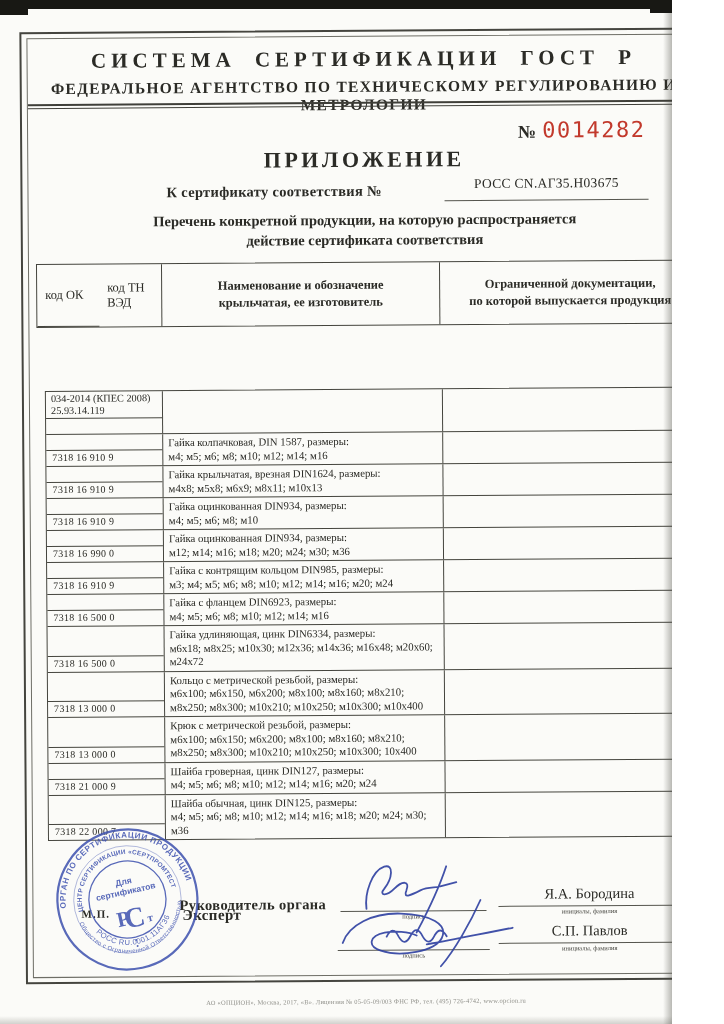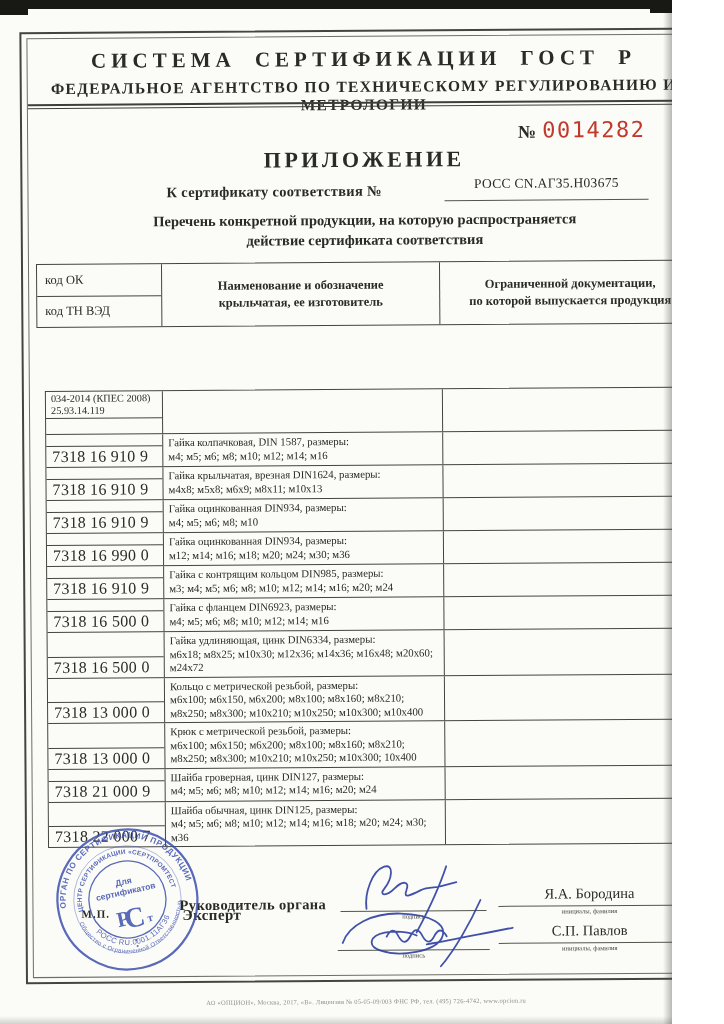--- a/index.html
+++ b/index.html
@@ -42,33 +42,33 @@
 
   .cert-label{left:168px;top:183px;font-size:14.5px;font-weight:700;letter-spacing:0.3px;}
   .cert-number{left:446px;top:177px;width:204px;text-align:center;font-size:13.5px;letter-spacing:0.3px;}
   .cert-underline{left:446px;top:201px;width:204px;border-top:1px solid #55554e;}
 
   .subtitle1{left:30px;top:212px;width:672px;text-align:center;font-size:14.5px;font-weight:700;}
   .subtitle2{left:30px;top:232px;width:672px;text-align:center;font-size:14.5px;font-weight:700;}
 
   
   .head-table{left:37px;top:262px;width:663px;display:grid;grid-template-columns:125px 278px 260px;border:1px solid var(--line);}
-  .head-table .c1{display:flex;flex-direction:column;border-right:1px solid var(--line);}
+  .head-table .c1{display:flex;flex-direction:row;border-right:1px solid var(--line);}
   .head-table .c1 > div{flex:1;display:flex;align-items:center;padding-left:8px;font-size:12.5px;}
   .head-table .c1 > div:first-child{border-bottom:1px solid var(--line);}
   .head-table .c2,.head-table .c3{display:flex;flex-direction:column;justify-content:center;align-items:center;text-align:center;font-size:12.5px;font-weight:600;line-height:1.35;height:62px;}
   .head-table .c2{border-right:1px solid var(--line);}
 
   
   .data-table{left:45px;top:389px;width:655px;border:1px solid var(--line);}
   .trow{display:grid;grid-template-columns:117px 280px 258px;border-bottom:1px solid var(--line);}
   .trow:last-child{border-bottom:none;}
   .c-code{display:flex;flex-direction:column;border-right:1px solid var(--line);}
   .c-code .ok{flex:1;min-height:12px;border-bottom:1px solid var(--line);font-size:10.3px;line-height:1.18;padding:1px 5px;white-space:pre-line;}
-  .c-code .tn{min-height:15px;font-size:16px;letter-spacing:0.3px;padding:1px 6px;}
+  .c-code .tn{min-height:15px;font-size:10px;letter-spacing:0.3px;padding:1px 6px;}
   .c-prod{border-right:1px solid var(--line);padding:2px 5px;font-size:10.8px;line-height:13.5px;min-height:29px;}
   .c-prod .p-name{display:block;}
   .c-doc{min-height:29px;}
 
   
   .mp-mark{left:78px;top:906px;font-size:11px;font-weight:600;letter-spacing:1px;z-index:2;}
   .stamp-svg{left:48px;top:822px;width:152px;height:152px;z-index:5;color:var(--stamp-blue);opacity:0.84;}
 
   
   .role1{left:176px;top:896px;font-size:14.5px;font-weight:700;letter-spacing:0.4px;z-index:3;}

